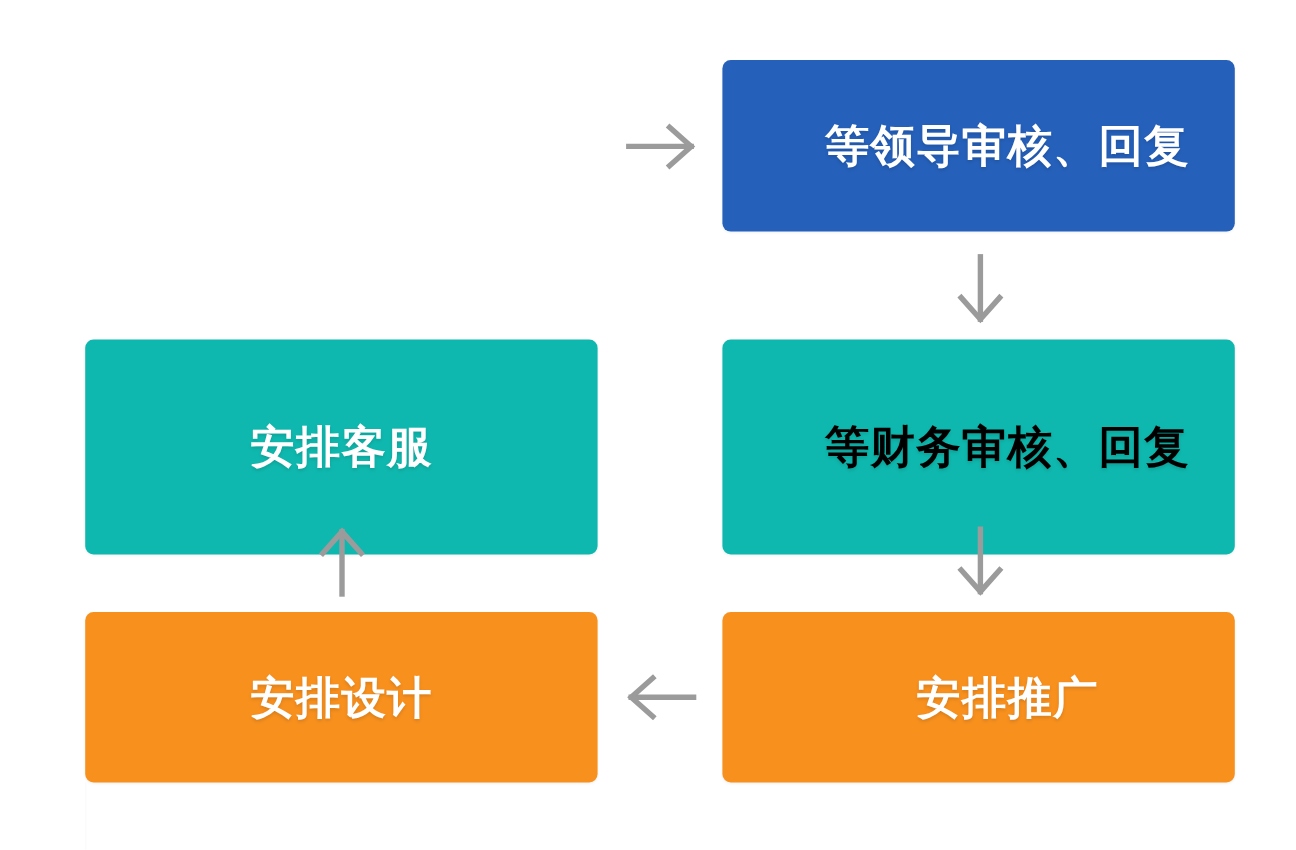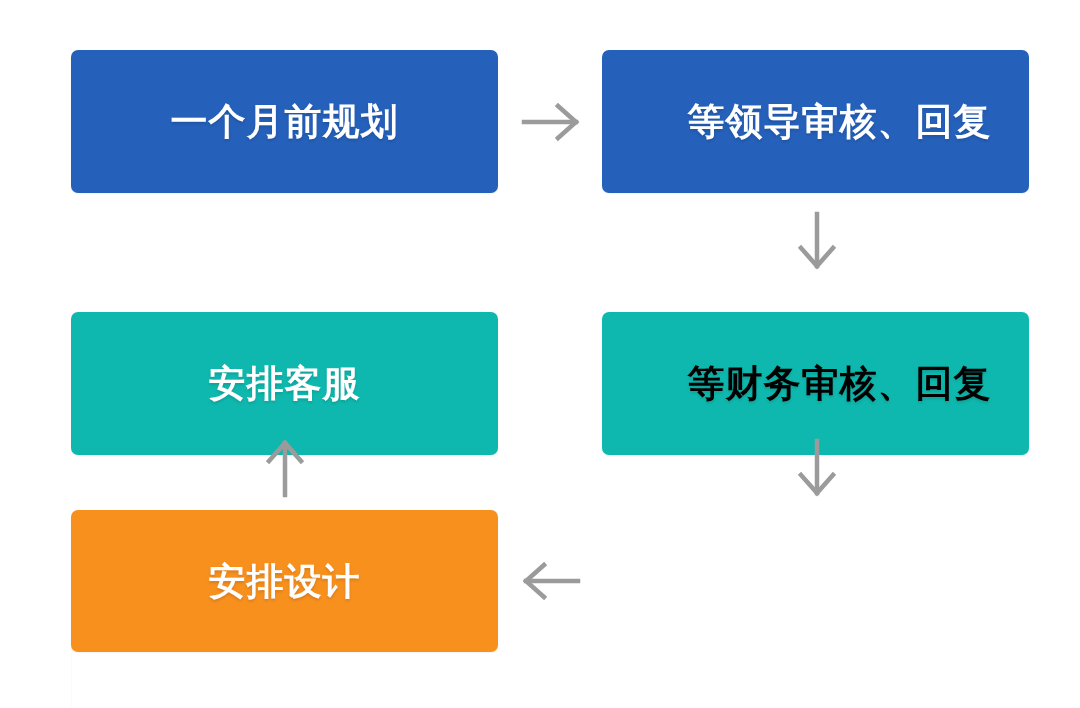--- a/index.html
+++ b/index.html
@@ -49,50 +49,50 @@
     justify-content: center;
   }
   .arrow svg {
     display: block;
     overflow: visible;
   }
   
   .col-left  { left: 71px;  width: 427px; }
   .col-right { left: 602px; width: 427px; padding-left: 48px; }
   .row-1 { top: 50px;  height: 143px; }
-  .row-2 { top: 283px; height: 143px; margin-top: 29px; }
+  .row-2 { top: 283px; height: 179px; }
   .row-3 { top: 510px; height: 142px; align-items: center; }
 </style>
 </head>
 <body>
 
 <div id="flowchart" style="background: rgb(255, 255, 255);">
 
   <div class="faint-rule" style="left:71px; top:652px; width:1px; height:56px;"></div>
 
-  <div class="node col-left row-1" style="background:#2560ba;">
-    <span class="node-label" style="color: rgb(255, 255, 255);">一个月前规划</span>
-  </div>
 
   <div class="node col-right row-1" style="background:#2560ba;">
     <span class="node-label" style="color: rgb(255, 255, 255);">等领导审核、回复</span>
   </div>
 
   <div class="node col-left row-2" style="background:#0fb8ae;">
     <span class="node-label" style="color: rgb(255, 255, 255);">安排客服</span>
   </div>
 
   <div class="node col-right row-2" style="background:#0fb8ae;">
     <span class="node-label" style="color: #000000;">等财务审核、回复</span>
   </div>
 
   <div class="node col-left row-3" style="background:#f8901e;">
     <span class="node-label" style="color: rgb(255, 255, 255);">安排设计</span>
   </div>
 
+  <div class="node col-right row-3" style="background:#f8901e;">
+    <span class="node-label" style="color: rgb(255, 255, 255);">安排推广</span>
+  </div>
 
   <div class="arrow" style="left:508px; top:97px; width:86px; height:50px;">
     <span>
       <svg width="62" height="44" viewBox="0 0 62 44" fill="none">
         <path d="M4 22 H56" stroke="#9b9b9b" stroke-width="4.5" stroke-linecap="square"></path>
         <path d="M38 6 L56 22 L38 38" stroke="#9b9b9b" stroke-width="4.5" stroke-linecap="square" stroke-linejoin="miter" fill="none"></path>
       </svg>
     </span>
   </div>
 

